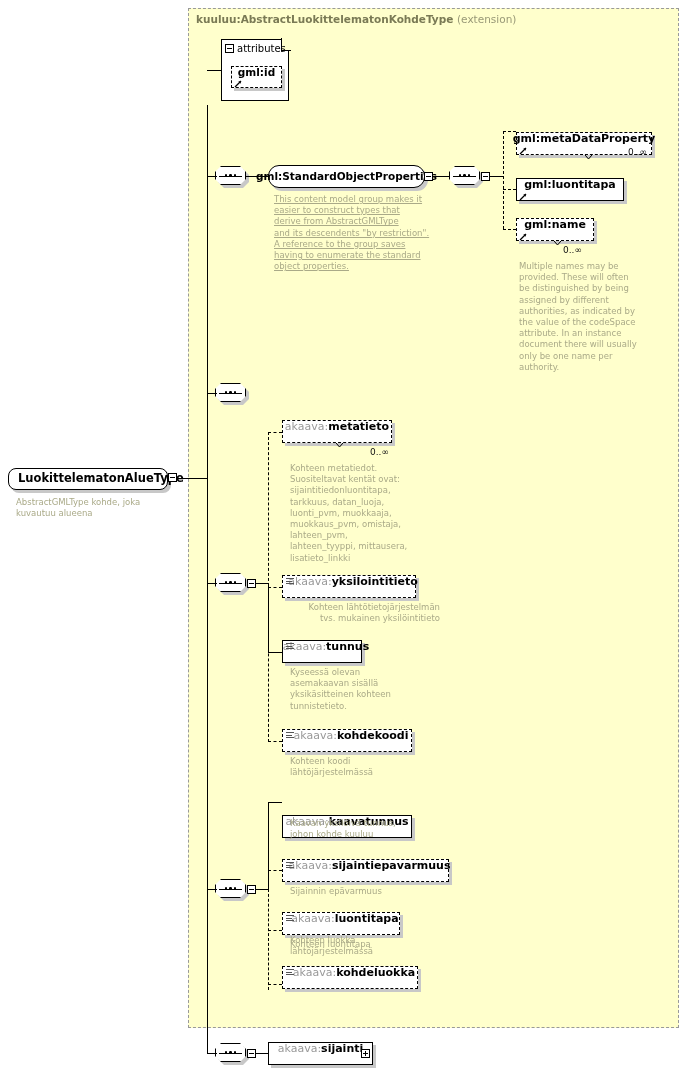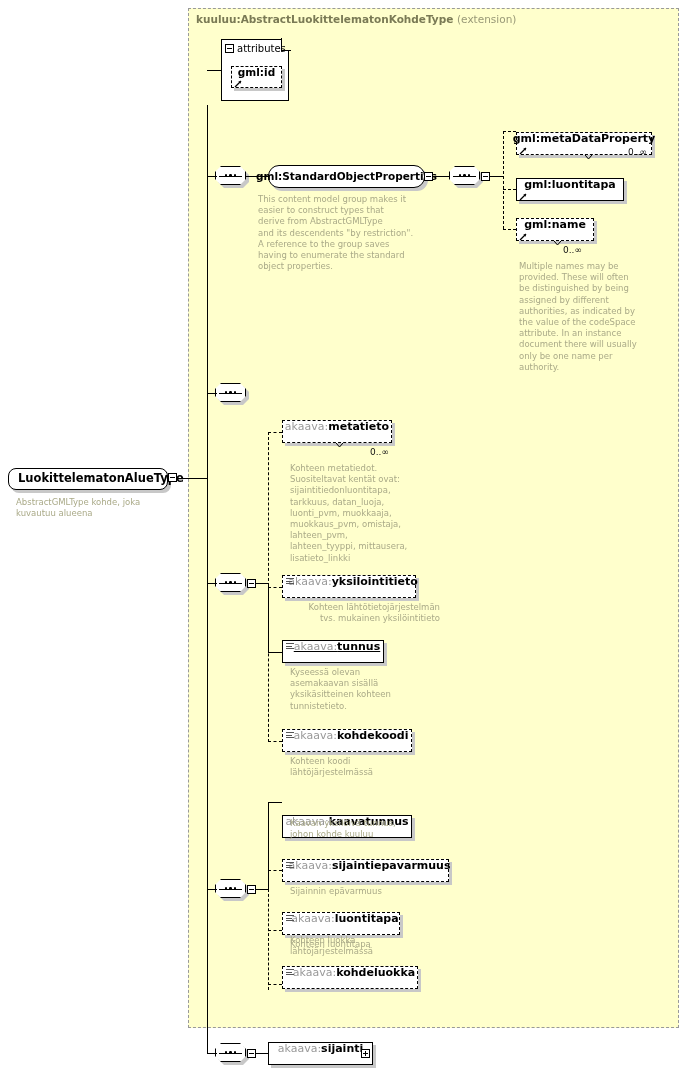--- a/index.html
+++ b/index.html
@@ -161,21 +161,21 @@
 <div class="abs hline" style="left:207px;top:176px;width:10px;"></div>
 <div class="abs hline" style="left:246px;top:176px;width:22px;"></div>
 
 <div class="abs groupbox" style="left:268px;top:165px;width:157px;height:23px;">
   <span class="lbl" style="font-size:10.5px;">gml:StandardObjectProperties</span>
 </div>
 <div class="abs expander" style="left:424px;top:172px;">
     <span class="bar"></span>
   </div>
 <div class="abs hline" style="left:433px;top:176px;width:16px;"></div>
-<div class="abs note" style="left:258px;top:194px;width:162px;">This content model group makes it
+<div class="abs note" style="left:274px;top:194px;width:162px;text-decoration:underline;">This content model group makes it
 easier to construct types that
       derive from AbstractGMLType
 and its descendents "by restriction".
       A reference to the group saves
 having to enumerate the standard
 object properties.</div>
 
 <div class="abs" style="left:449px;top:166px;width:33px;height:21px;">
   <div class="seqshadow" style="left:3px;top:3px;"></div>
   <div class="seq" style="position:absolute;left:0;top:0;">
@@ -296,21 +296,21 @@
       <i></i>
       <i></i>
     </span>
   <span class="lbl" style="margin-left:8px;">
     <span class="pfx">akaava:</span><span>yksilointitieto</span>
   </span>
 </div>
 <div class="abs note" style="left:290px;top:602px;width:150px;text-align:right;">Kohteen lähtötietojärjestelmän
 tvs. mukainen yksilöintitieto</div>
 
-<div class="abs nodebox solidbox" style="left:282px;top:640px;width:102px;height:23px;text-decoration:underline;">
+<div class="abs nodebox solidbox" style="left:282px;top:640px;width:80px;height:23px;">
   <span class="stype">
       <i></i>
       <i></i>
       <i></i>
     </span>
   <span class="lbl" style="margin-left:8px;">
     <span class="pfx">akaava:</span><span>tunnus</span>
   </span>
 </div>
 <div class="abs note" style="left:290px;top:667px;width:130px;">Kyseessä olevan

